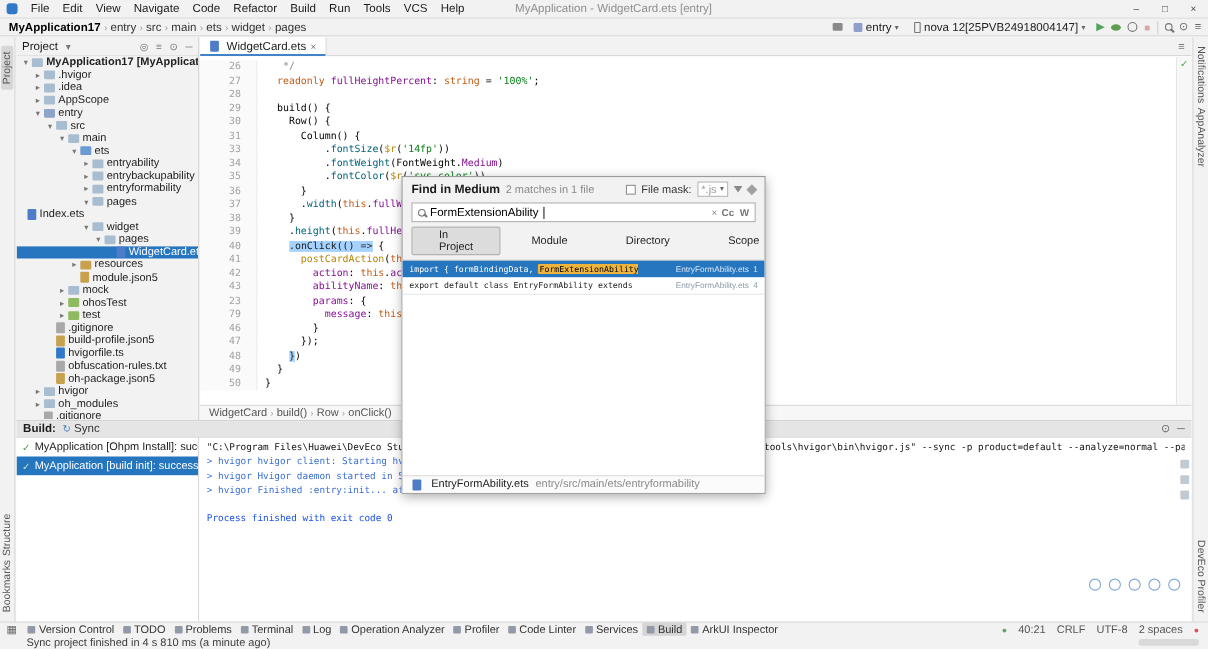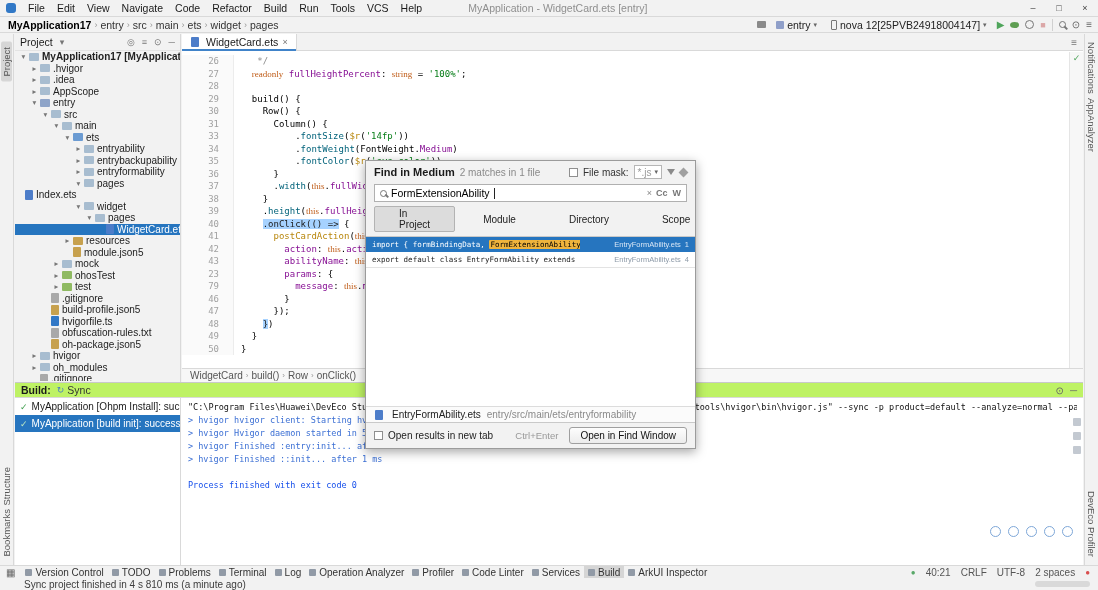--- a/index.html
+++ b/index.html
@@ -70,32 +70,32 @@
   
   #editor { position:absolute; left:182px; top:34px; right:15px; height:348px; background:#fff; }
   #etabbar { height:17px; background:#f2f2f2; border-bottom:1px solid #d9d9d9; display:flex; align-items:center; }
   .etab { background:#fff; border-right:1px solid #d9d9d9; box-shadow:inset 0 -2px 0 #4083c9; display:flex; gap:4px; padding:0 8px; align-items:center; height:17px; font-size:10.5px; }
   .tabclose { color:#777; font-size:9px; }
   #etabopts { margin-left:auto; padding-right:6px; color:#777; font-size:10px; }
   #ecode { position:absolute; top:18px; left:0; right:14px; bottom:14px; overflow:hidden; padding-top:3px; }
   .cl { display:flex; height:12.5px; line-height:12.5px; font-family:"DejaVu Sans Mono", monospace; font-size:9px; white-space:pre; }
   .ln { width:52px; flex:none; text-align:right; padding-right:14px; color:#a1a1a1; background:#fafafa; border-right:1px solid #ececec; }
   .ct { padding-left:7px; }
-  .pl { color:#000; } .kw { color:#bf5b16;font-family:Liberation Serif, serif; } .st { color:#067d17; } .fd { color:#871094; }
+  .pl { color:#000; } .kw { color:#bf5b16; } .st { color:#067d17; } .fd { color:#871094; }
   .mt { color:#00627a; } .fn { color:#b8860b; } .cm { color:#8c8c8c; }
   .sel { background:#a6d2ff; }
   #estripe { position:absolute; top:18px; right:0; width:14px; bottom:14px; background:#f7f7f7; border-left:1px solid #e5e5e5; text-align:center; }
   .okcheck { color:#4fa55b; font-size:9px; line-height:12px; }
   #ecrumbs { position:absolute; left:0; right:0; bottom:0; height:14px; border-top:1px solid #d9d9d9; background:#f7f7f7; display:flex; align-items:center; gap:3px; padding:0 8px; }
   .ecrumb { color:#555; font-size:10px; }
   .ecrumb-sep { color:#999; font-size:8px; }
 
   
   #buildpanel { position:absolute; left:15px; top:382px; right:15px; bottom:25px; background:#fff; border-top:1px solid #c9c9c9; }
-  #bhead { height:15px; background:#bef264; border-bottom:1px solid #d9d9d9; display:flex; align-items:center; gap:6px; padding:0 6px; font-size:10.5px; }
+  #bhead { height:15px; background:#e5e5e5; border-bottom:1px solid #d9d9d9; display:flex; align-items:center; gap:6px; padding:0 6px; font-size:10.5px; }
   .bsync { display:flex; align-items:center; gap:3px; color:#333; }
   .syncico { color:#4a7fc1; font-size:9px; }
   .bhico { color:#666; font-size:10px; }
   #btasks { position:absolute; top:15px; left:0; width:166px; bottom:0; border-right:1px solid #d9d9d9; background:#fff; overflow:hidden; }
   .task { display:flex; align-items:center; gap:4px; height:17px; padding:0 5px; font-size:10px; white-space:nowrap; overflow:hidden; }
   .tick { color:#3f9e4d; font-size:9px; flex:none; }
   .tasksel { background:#2675bf; color:#fff; }
   .tasksel .tick { color:#bde8c3; }
   #bconsole { position:absolute; top:15px; left:167px; right:0; bottom:0; background:#fff; overflow:hidden; padding:3px 6px; }
   .conl { font-family:"DejaVu Sans Mono", monospace; font-size:8.5px; line-height:13px; white-space:pre; overflow:hidden; }
@@ -475,21 +475,20 @@
   <div id="bconsole">
     <div id="crtool">
       <span class="crt"></span>
       <span class="crt"></span>
       <span class="crt"></span>
     </div>
   <div class="conl c-plain">"C:\Program Files\Huawei\DevEco Studio\tools\node\node.exe" "C:\Program Files\Huawei\DevEco Studio\tools\hvigor\bin\hvigor.js" --sync -p product=default --analyze=normal --parallel --incremental --daemon</div>
       <div class="conl c-info">&gt; hvigor hvigor client: Starting hvigor daemon...</div>
       <div class="conl c-info">&gt; hvigor Hvigor daemon started in 507 ms</div>
       <div class="conl c-info">&gt; hvigor Finished :entry:init... after 1 ms</div>
-      <div class="conl c-info">&gt; hvigor Finished ::init... after 1 ms</div>
       <div class="conl c-plain gap">&nbsp;</div>
       <div class="conl c-sys">Process finished with exit code 0</div>
     </div>
   <div id="fabs">
     <span class="fab"></span>
     <span class="fab"></span>
     <span class="fab"></span>
     <span class="fab"></span>
     <span class="fab"></span>
   </div>
@@ -598,20 +597,13 @@
         <span class="frt"><span>export default class EntryFormAbility extends </span><span class="hl">FormExtensionAbility</span></span>
         <span class="frf"><span>EntryFormAbility.ets</span><span class="frline">4</span></span>
       </div>
     </div>
   <div class="fp-preview"></div>
   <div class="fp-path">
     <span class="ticon i-ets"></span>
     <span class="fp-file">EntryFormAbility.ets</span>
     <span class="fp-dir">entry/src/main/ets/entryformability</span>
   </div>
-  <div class="fp-bottom">
-    <span class="cb"></span>
-    <span class="fp-cbl">Open results in new tab</span>
-    <span class="spacer"></span>
-    <span class="fp-hint">Ctrl+Enter</span>
-    <button class="fp-btn">Open in Find Window</button>
-  </div>
 </div>
 
 </body></html>

